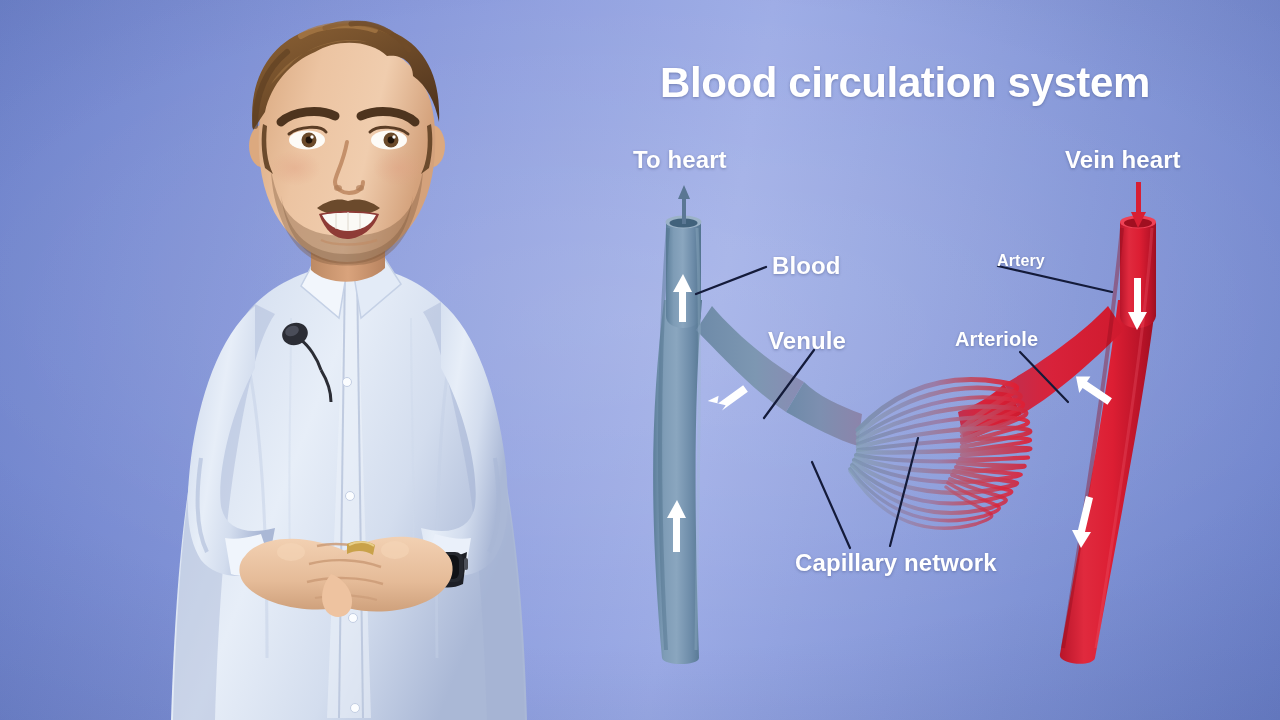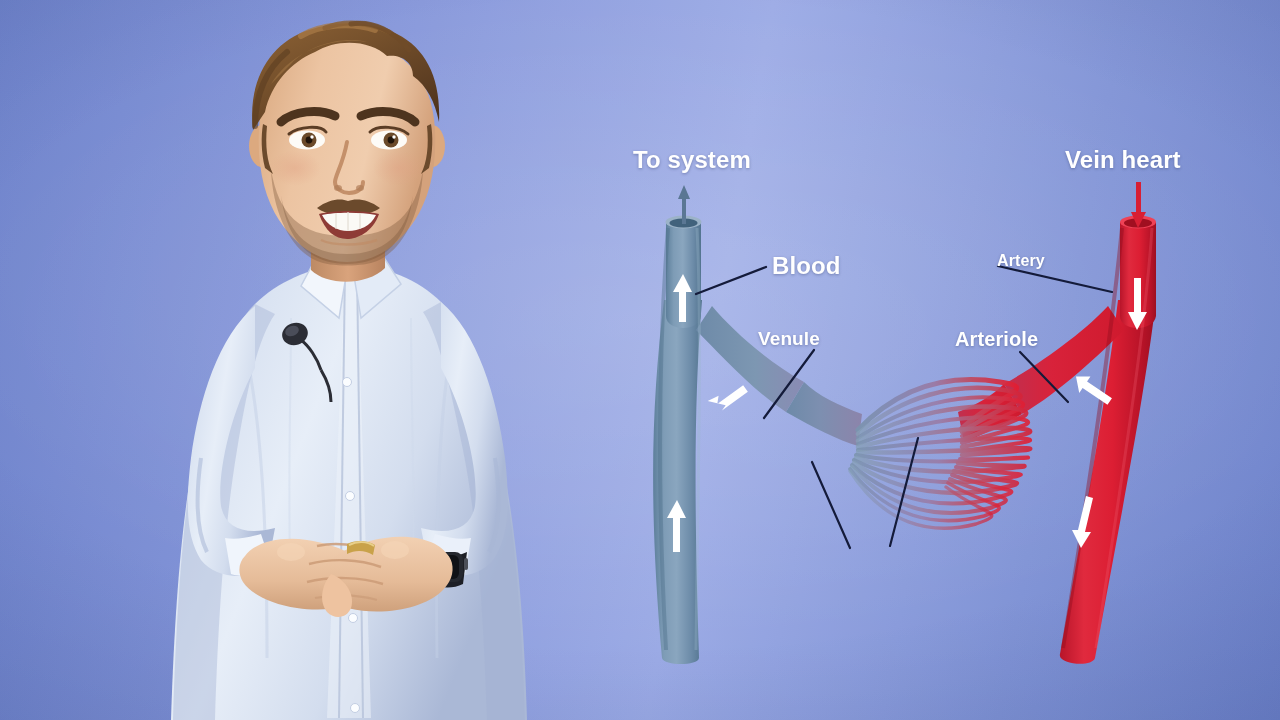--- a/index.html
+++ b/index.html
@@ -44,21 +44,21 @@
     line-height:1;
   }
   #title-text{
     left:60px;top:62px;
     font-size:42px;
     letter-spacing:-.4px;
   }
   #lbl-to-heart{left:33px;top:148px;font-size:24px;}
   #lbl-from-heart{left:465px;top:148px;font-size:24px;}
   #lbl-vein{left:172px;top:254px;font-size:24px;}
-  #lbl-venule{left:158px;top:329px;font-size:19px;}
+  #lbl-venule{left:168px;top:329px;font-size:24px;}
   #lbl-artery{left:397px;top:253px;font-size:16px;text-align:center;}
   #lbl-arteriole{left:355px;top:329px;font-size:20px;}
   #lbl-capillary{left:195px;top:551px;font-size:24px;}
 </style>
 </head>
 <body>
 
 <div id="stage">
 
   <div class="bg-base"></div>
@@ -421,21 +421,23 @@
       <g stroke="#141b3a" stroke-width="2.2" fill="none" stroke-linecap="round">
         <line x1="166" y1="267" x2="96" y2="294"></line>
         <line x1="214" y1="350" x2="164" y2="418"></line>
         <line x1="398" y1="266" x2="512" y2="292"></line>
         <line x1="420" y1="352" x2="468" y2="402"></line>
         <line x1="250" y1="548" x2="212" y2="462"></line>
         <line x1="290" y1="546" x2="318" y2="438"></line>
       </g>
     </svg>
 
-    <div class="dlabel" id="lbl-to-heart">To system</div>
+    <div class="dlabel" id="title-text">Blood circulation system</div>
+    <div class="dlabel" id="lbl-to-heart">To heart</div>
     <div class="dlabel" id="lbl-from-heart">Vein heart</div>
     <div class="dlabel" id="lbl-vein">Blood</div>
     <div class="dlabel" id="lbl-venule">Venule</div>
     <div class="dlabel" id="lbl-artery">Artery</div>
     <div class="dlabel" id="lbl-arteriole">Arteriole</div>
+    <div class="dlabel" id="lbl-capillary">Capillary network</div>
   </div>
 
 </div>
 
 </body></html>

